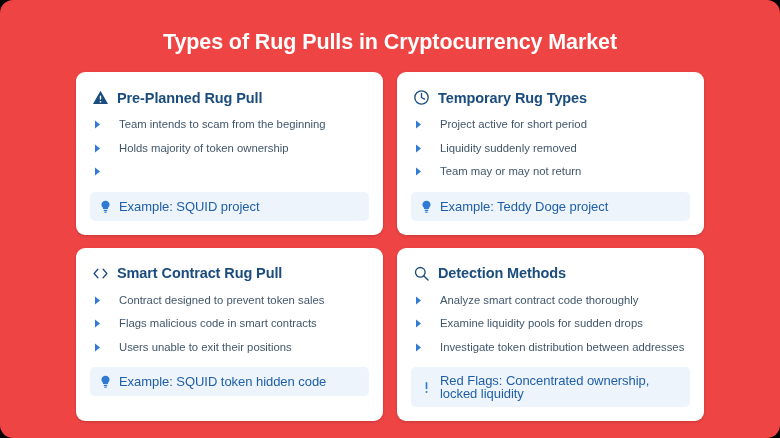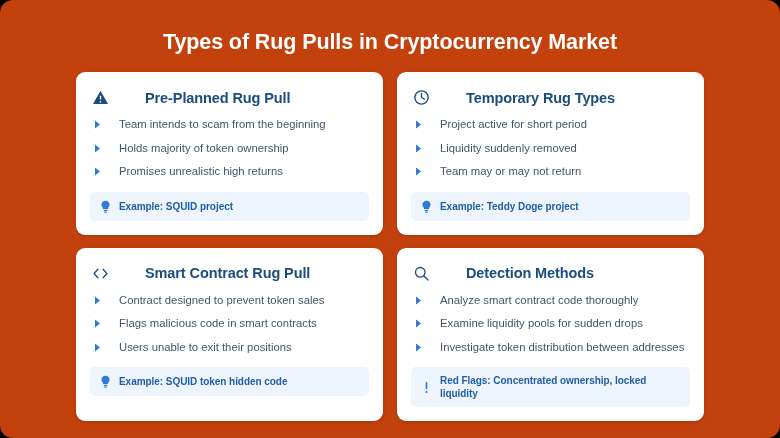--- a/index.html
+++ b/index.html
@@ -10,21 +10,21 @@
   body {
     width: 780px;
     height: 438px;
     overflow: hidden;
     font-family: "Liberation Sans", sans-serif;
   }
   .canvas {
     position: relative;
     width: 780px;
     height: 438px;
-    background: #c2410c;
+    background: #ef4444;
     border-radius: 13px;
     box-sizing: border-box;
     overflow: hidden;
   }
   .page-title {
     position: absolute;
     top: 30px;
     left: 0;
     width: 780px;
     text-align: center;
@@ -66,21 +66,20 @@
     justify-content: center;
     color: #1a4d7e;
   }
   .card-icon svg { display: block; }
   .card-title {
     color: #1a4d7e;
     font-size: 14.5px;
     font-weight: bold;
     letter-spacing: -0.1px;
     white-space: nowrap;
-    margin-left: 28px;
   }
   .bullets {
     margin: 0;
     padding: 0;
     list-style: none;
   }
   .bullet {
     display: flex;
     align-items: flex-start;
     gap: 18px;
@@ -116,22 +115,22 @@
     width: 11px;
     height: 13px;
     display: flex;
     align-items: center;
     justify-content: center;
     color: #2f7bd4;
   }
   .note-icon svg { display: block; }
   .note-text {
     color: #1f5ea8;
-    font-size: 10px;
-    font-weight: bold;
+    font-size: 13px;
+    font-weight: normal;
     line-height: 13px;
     letter-spacing: -0.05px;
   }
 </style>
 </head>
 <body>
 
 <div class="canvas">
 
   <div class="page-title">Types of Rug Pulls in Cryptocurrency Market</div>
@@ -165,21 +164,20 @@
               </svg>
           </span>
           <span class="bullet-text">Holds majority of token ownership</span>
         </li>
         <li class="bullet">
           <span class="bullet-marker">
             <svg width="7" height="9" viewBox="0 0 7 9">
                 <path d="M1 0.6 L6 4.5 L1 8.4 Z" fill="#2f7bd4"></path>
               </svg>
           </span>
-          <span class="bullet-text">Promises unrealistic high returns</span>
         </li>
       </ul>
       <div class="note">
         <span class="note-icon">
           <svg width="11" height="13" viewBox="0 0 12 14" aria-hidden="true">
             <path d="M6 0.8 C3.4 0.8 1.6 2.7 1.6 5 C1.6 6.6 2.5 7.6 3.3 8.5 L3.3 9.8 L8.7 9.8 L8.7 8.5 C9.5 7.6 10.4 6.6 10.4 5 C10.4 2.7 8.6 0.8 6 0.8 Z" fill="#2f7bd4"></path>
             <rect x="4" y="10.6" width="4" height="1.5" rx="0.7" fill="#2f7bd4"></rect>
             <rect x="4.6" y="12.6" width="2.8" height="1.2" rx="0.6" fill="#2f7bd4"></rect>
           </svg>
         </span>

